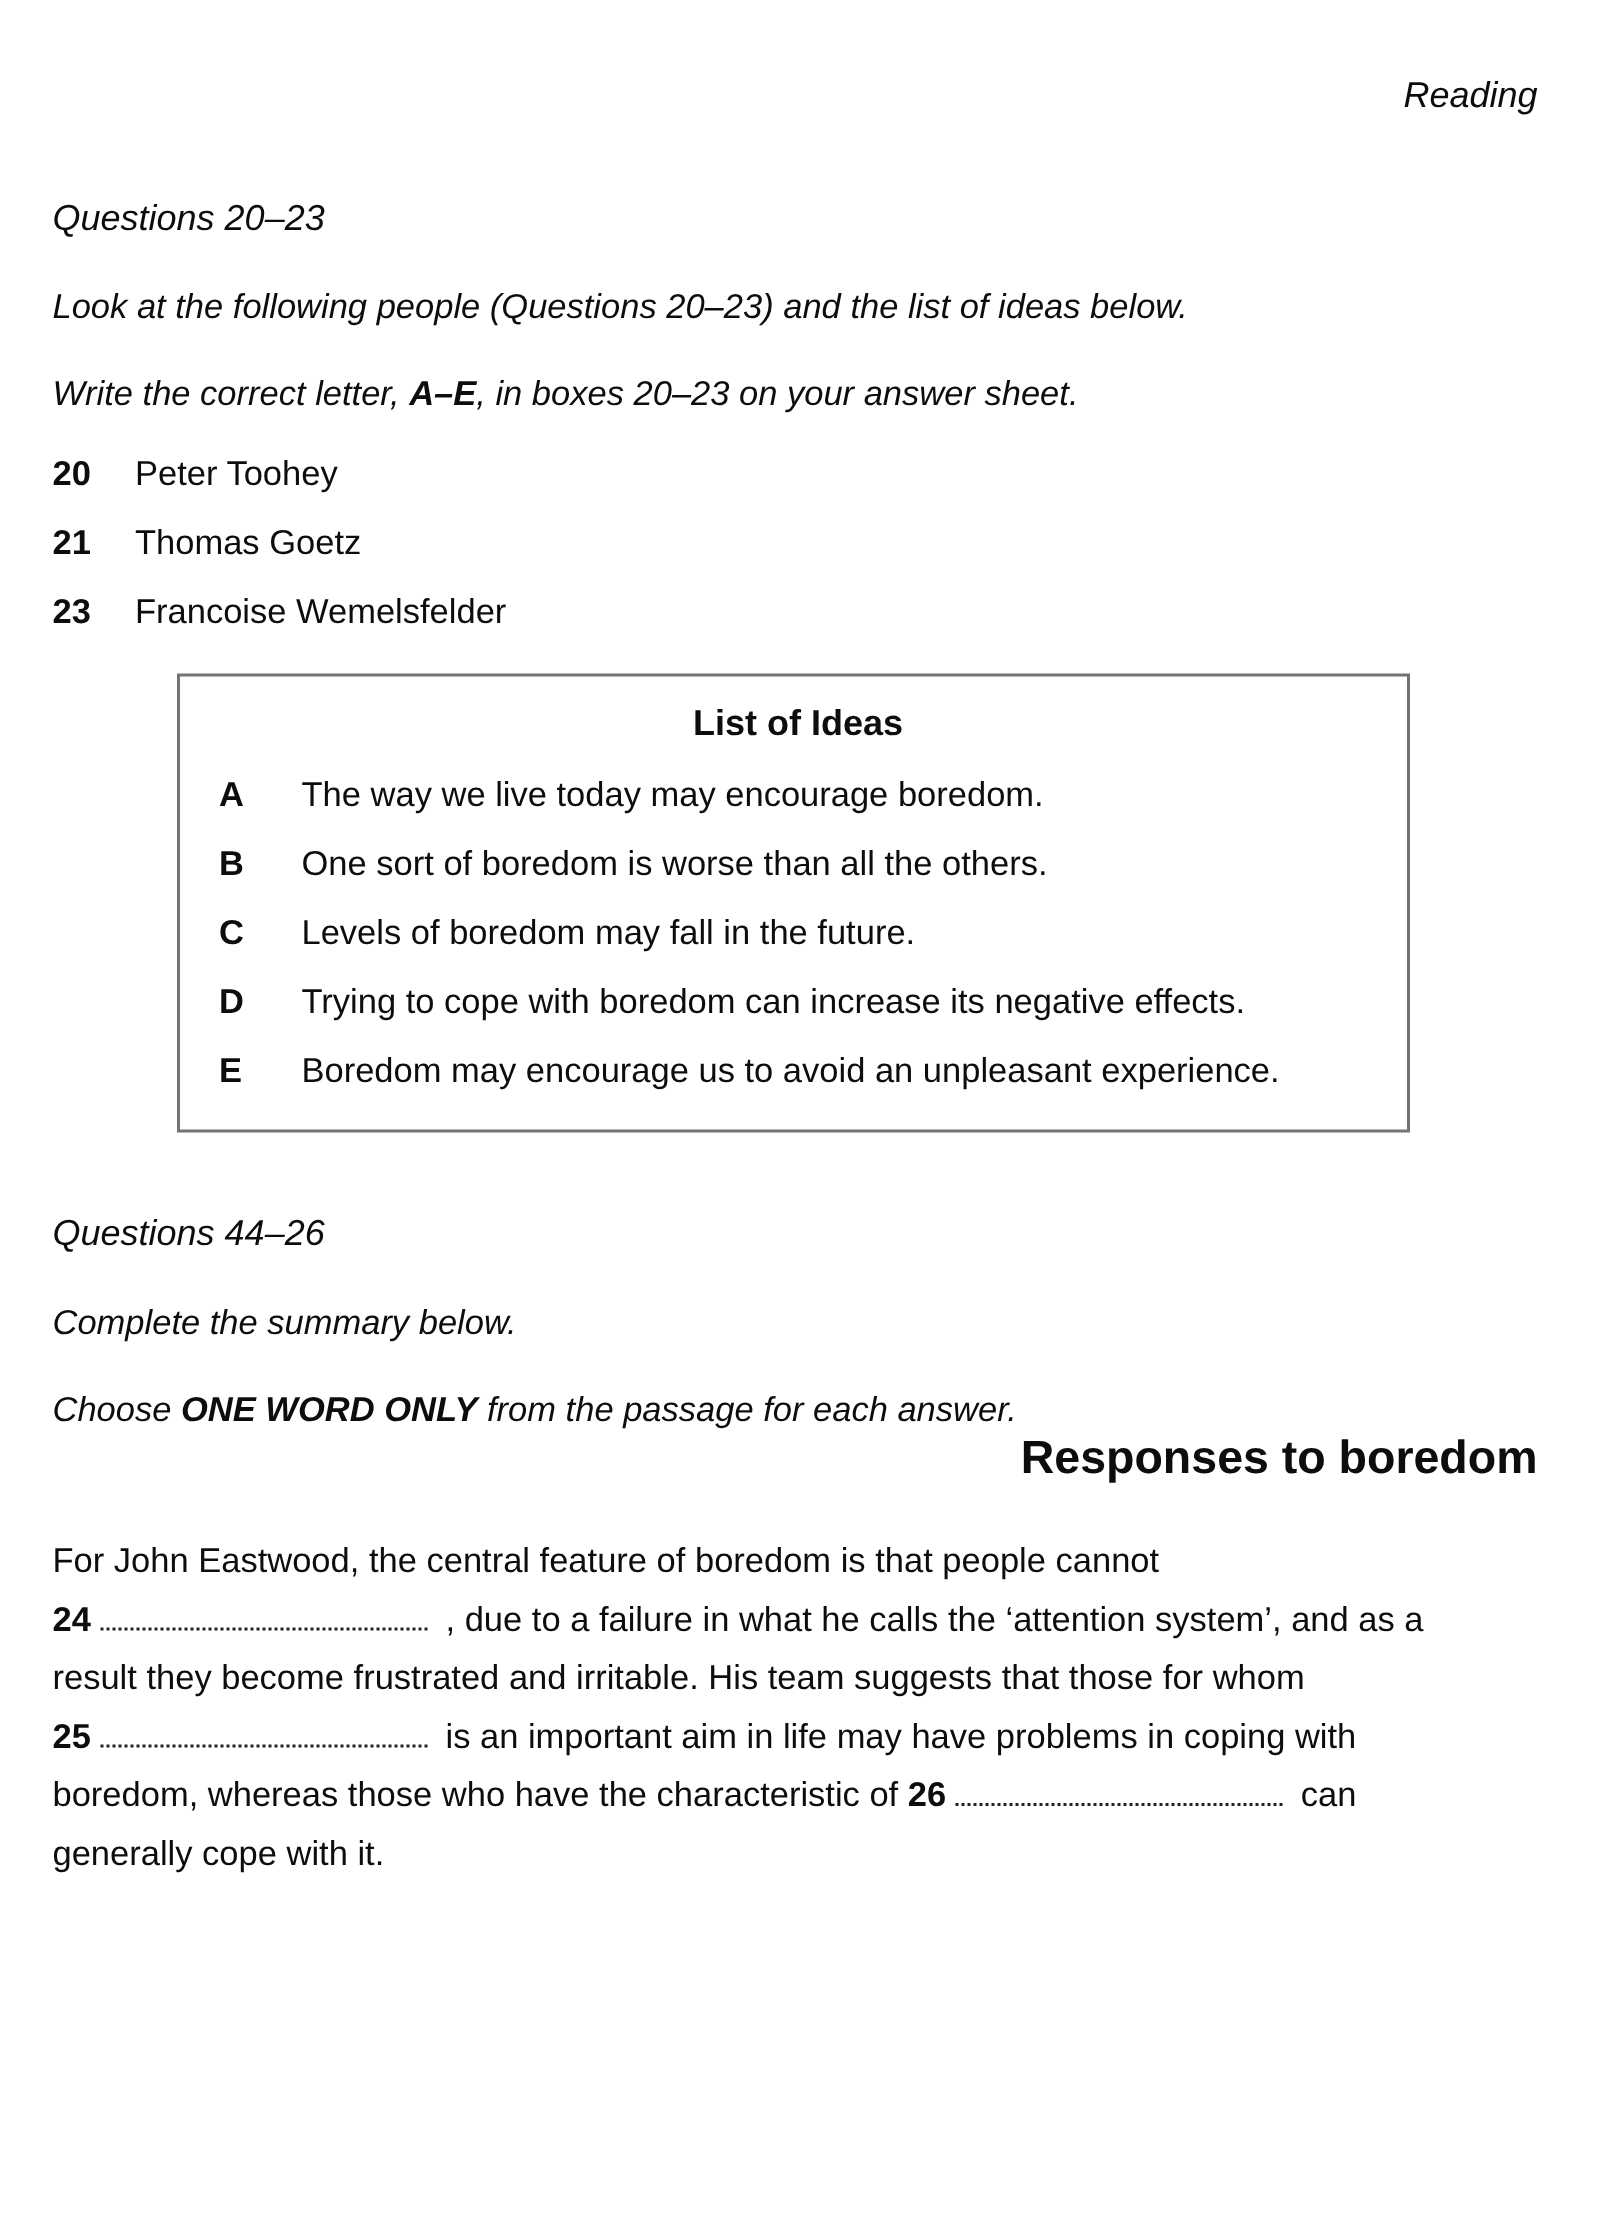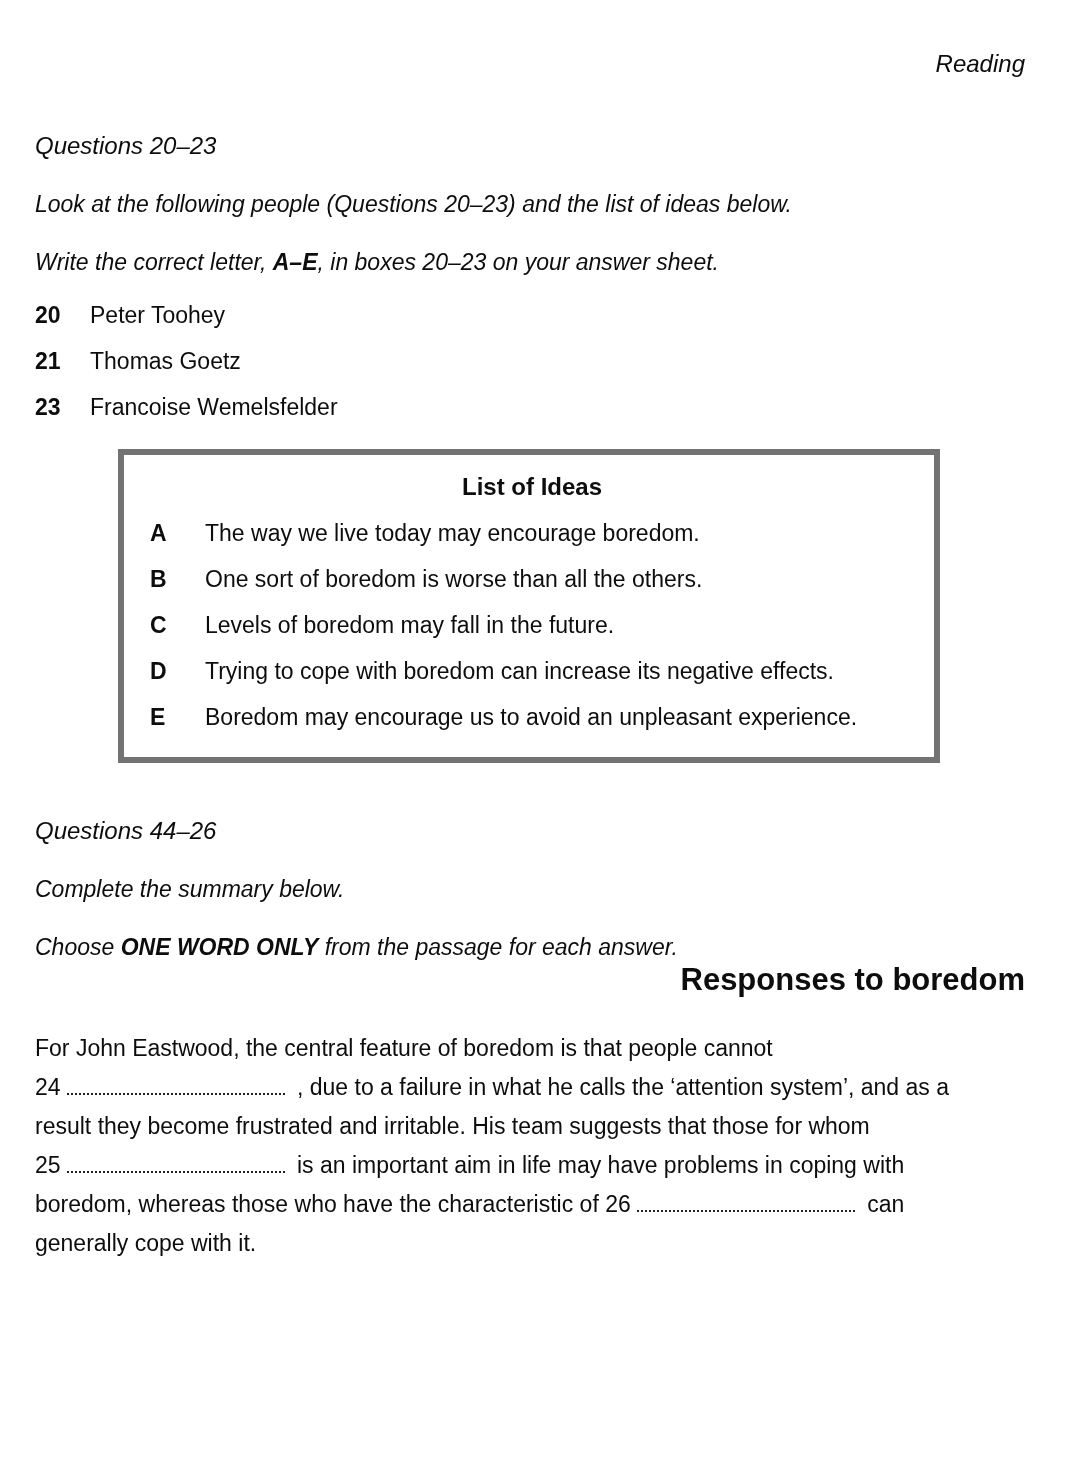--- a/index.html
+++ b/index.html
@@ -44,21 +44,21 @@
   }
   .person-num {
     display: inline-block;
     width: 55px;
     font-weight: bold;
   }
   .ideas-box {
     margin-left: 83px;
     margin-top: 28px;
     width: 822px;
-    border: 6px solid #737373;
+    border: 2px solid #737373;
     padding: 18px 20px 26px 26px;
   }
   .ideas-title {
     text-align: center;
     font-weight: bold;
     font-size: 24px;
     line-height: 28px;
   }
   .idea-row {
     font-size: 23px;
@@ -76,21 +76,21 @@
     font-weight: bold;
     font-size: 31px;
     line-height: 38px;
   }
   .summary-para {
     margin-top: 30px;
     font-size: 23px;
     line-height: 39px;
     width: 995px;
   }
-  .summary-para b { font-weight: normal; }
+  .summary-para b { font-weight: bold; }
   .answer-gap {
     display: inline-block;
     width: 218px;
     height: 15px;
     border-bottom: 2px dotted #222222;
     margin: 0 6px;
   }
 </style>
 </head>
 <body>

